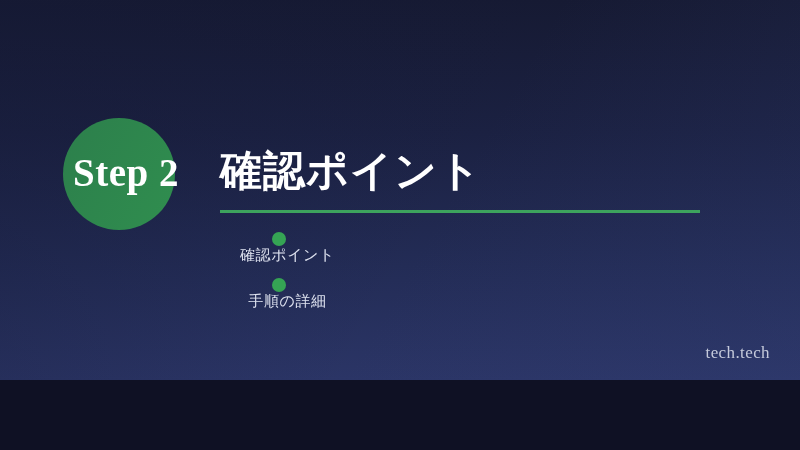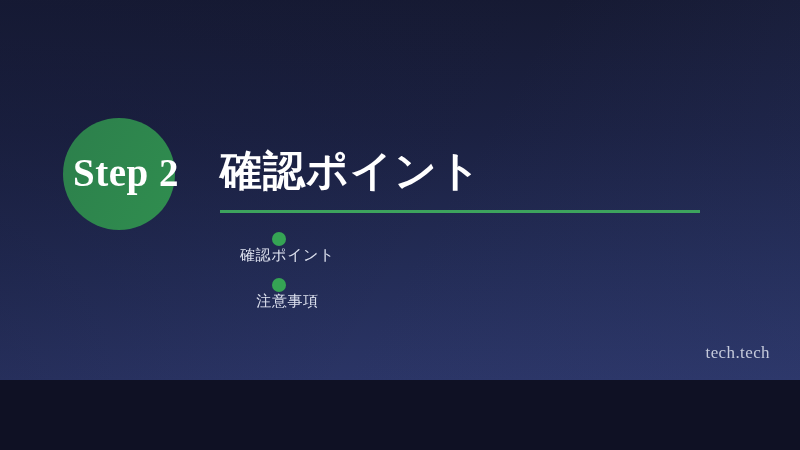--- a/index.html
+++ b/index.html
@@ -123,19 +123,19 @@
 
   <div class="rule"></div>
 
   <div class="bullets">
     <div class="bullet-row">
       <span class="bullet-dot"></span>
       <span class="bullet-text">確認ポイント</span>
     </div>
     <div class="bullet-row">
       <span class="bullet-dot"></span>
-      <span class="bullet-text">注意事項</span>
+      <span class="bullet-text">手順の詳細</span>
     </div>
   </div>
 
   <div class="footer">tech.tech</div>
 
 </div>
 
 </body></html>

